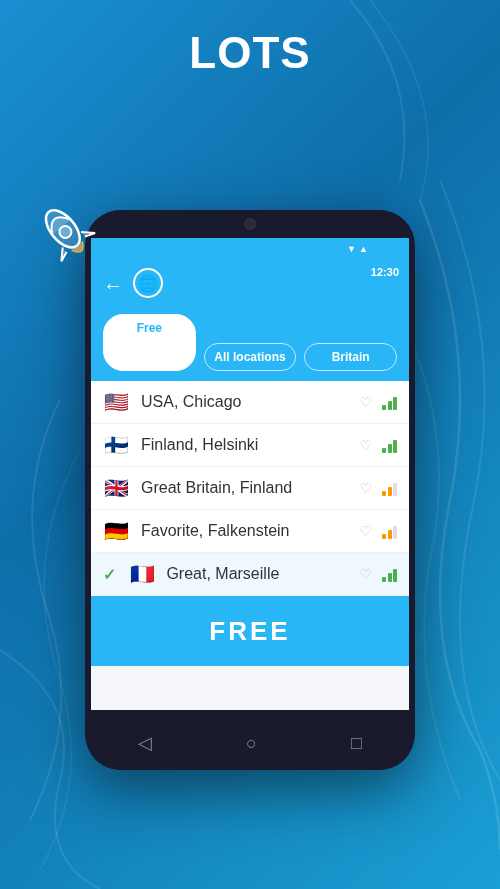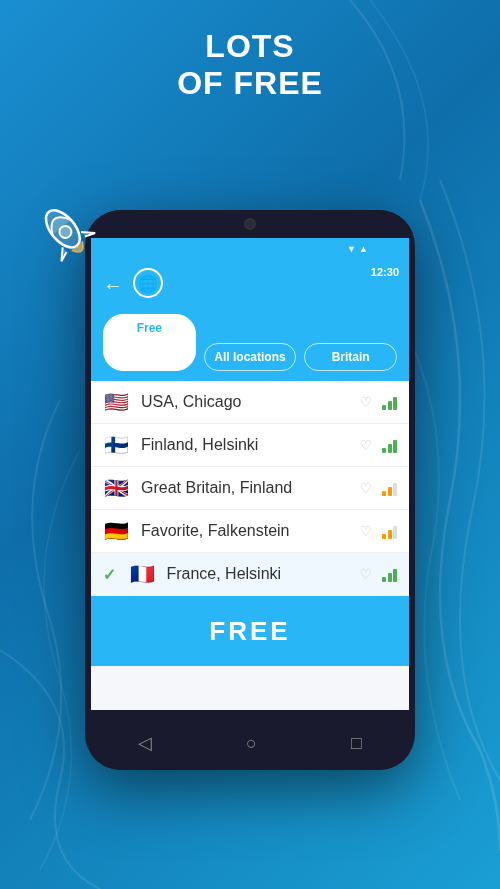--- a/index.html
+++ b/index.html
@@ -24,21 +24,21 @@
       width: 100%; height: 100%;
     }
 
     
     .headline {
       position: absolute;
       top: 28px;
       left: 0; right: 0;
       text-align: center;
       color: white;
-      font-size: 32px;
+      font-size: 44px;
       font-weight: 900;
       line-height: 1.15;
       text-transform: uppercase;
       letter-spacing: 1px;
       z-index: 10;
     }
 
     
     .rocket-icon {
       position: absolute;
@@ -286,21 +286,21 @@
 
     <path d="M350 0 Q420 80 400 180" stroke="rgba(255,255,255,0.10)" stroke-width="2" fill="none"></path>
     <path d="M370 0 Q450 100 420 200" stroke="rgba(255,255,255,0.08)" stroke-width="1.5" fill="none"></path>
 
     <path d="M0 650 Q80 700 60 780 Q40 860 100 889" stroke="rgba(255,255,255,0.10)" stroke-width="2" fill="none"></path>
   </svg>
 </div>
 
 <div class="headline">
   <span>Lots</span><br>
-  <span>of free</span><br>
+  <br>
 </div>
 
 <div class="rocket-icon">
   <svg viewBox="0 0 80 80" xmlns="http://www.w3.org/2000/svg">
 
     <g transform="rotate(-40, 40, 40)" stroke="white" stroke-width="2.5" fill="none">
       <ellipse cx="40" cy="32" rx="12" ry="22" fill="rgba(255,255,255,0.15)" stroke="white" stroke-width="2.5"></ellipse>
 
       <path d="M28 30 Q40 8 52 30" fill="rgba(255,255,255,0.2)" stroke="white" stroke-width="2"></path>
 
@@ -383,21 +383,21 @@
         <div class="signal-bars">
           <div class="signal-bar bar-orange" style="height:5px"></div>
           <div class="signal-bar bar-orange" style="height:9px"></div>
           <div class="signal-bar bar-gray" style="height:13px"></div>
         </div>
       </div>
 
       <div class="server-item selected">
         <span class="check-mark">✓</span>
         <span class="flag-icon">🇫🇷</span>
-        <span class="server-name">France, Helsinki</span>
+        <span class="server-name">Great, Marseille</span>
         <span class="heart-icon">♡</span>
         <div class="signal-bars">
           <div class="signal-bar bar-green" style="height:5px"></div>
           <div class="signal-bar bar-green" style="height:9px"></div>
           <div class="signal-bar bar-green" style="height:13px"></div>
         </div>
       </div>
 
     </div>
 

